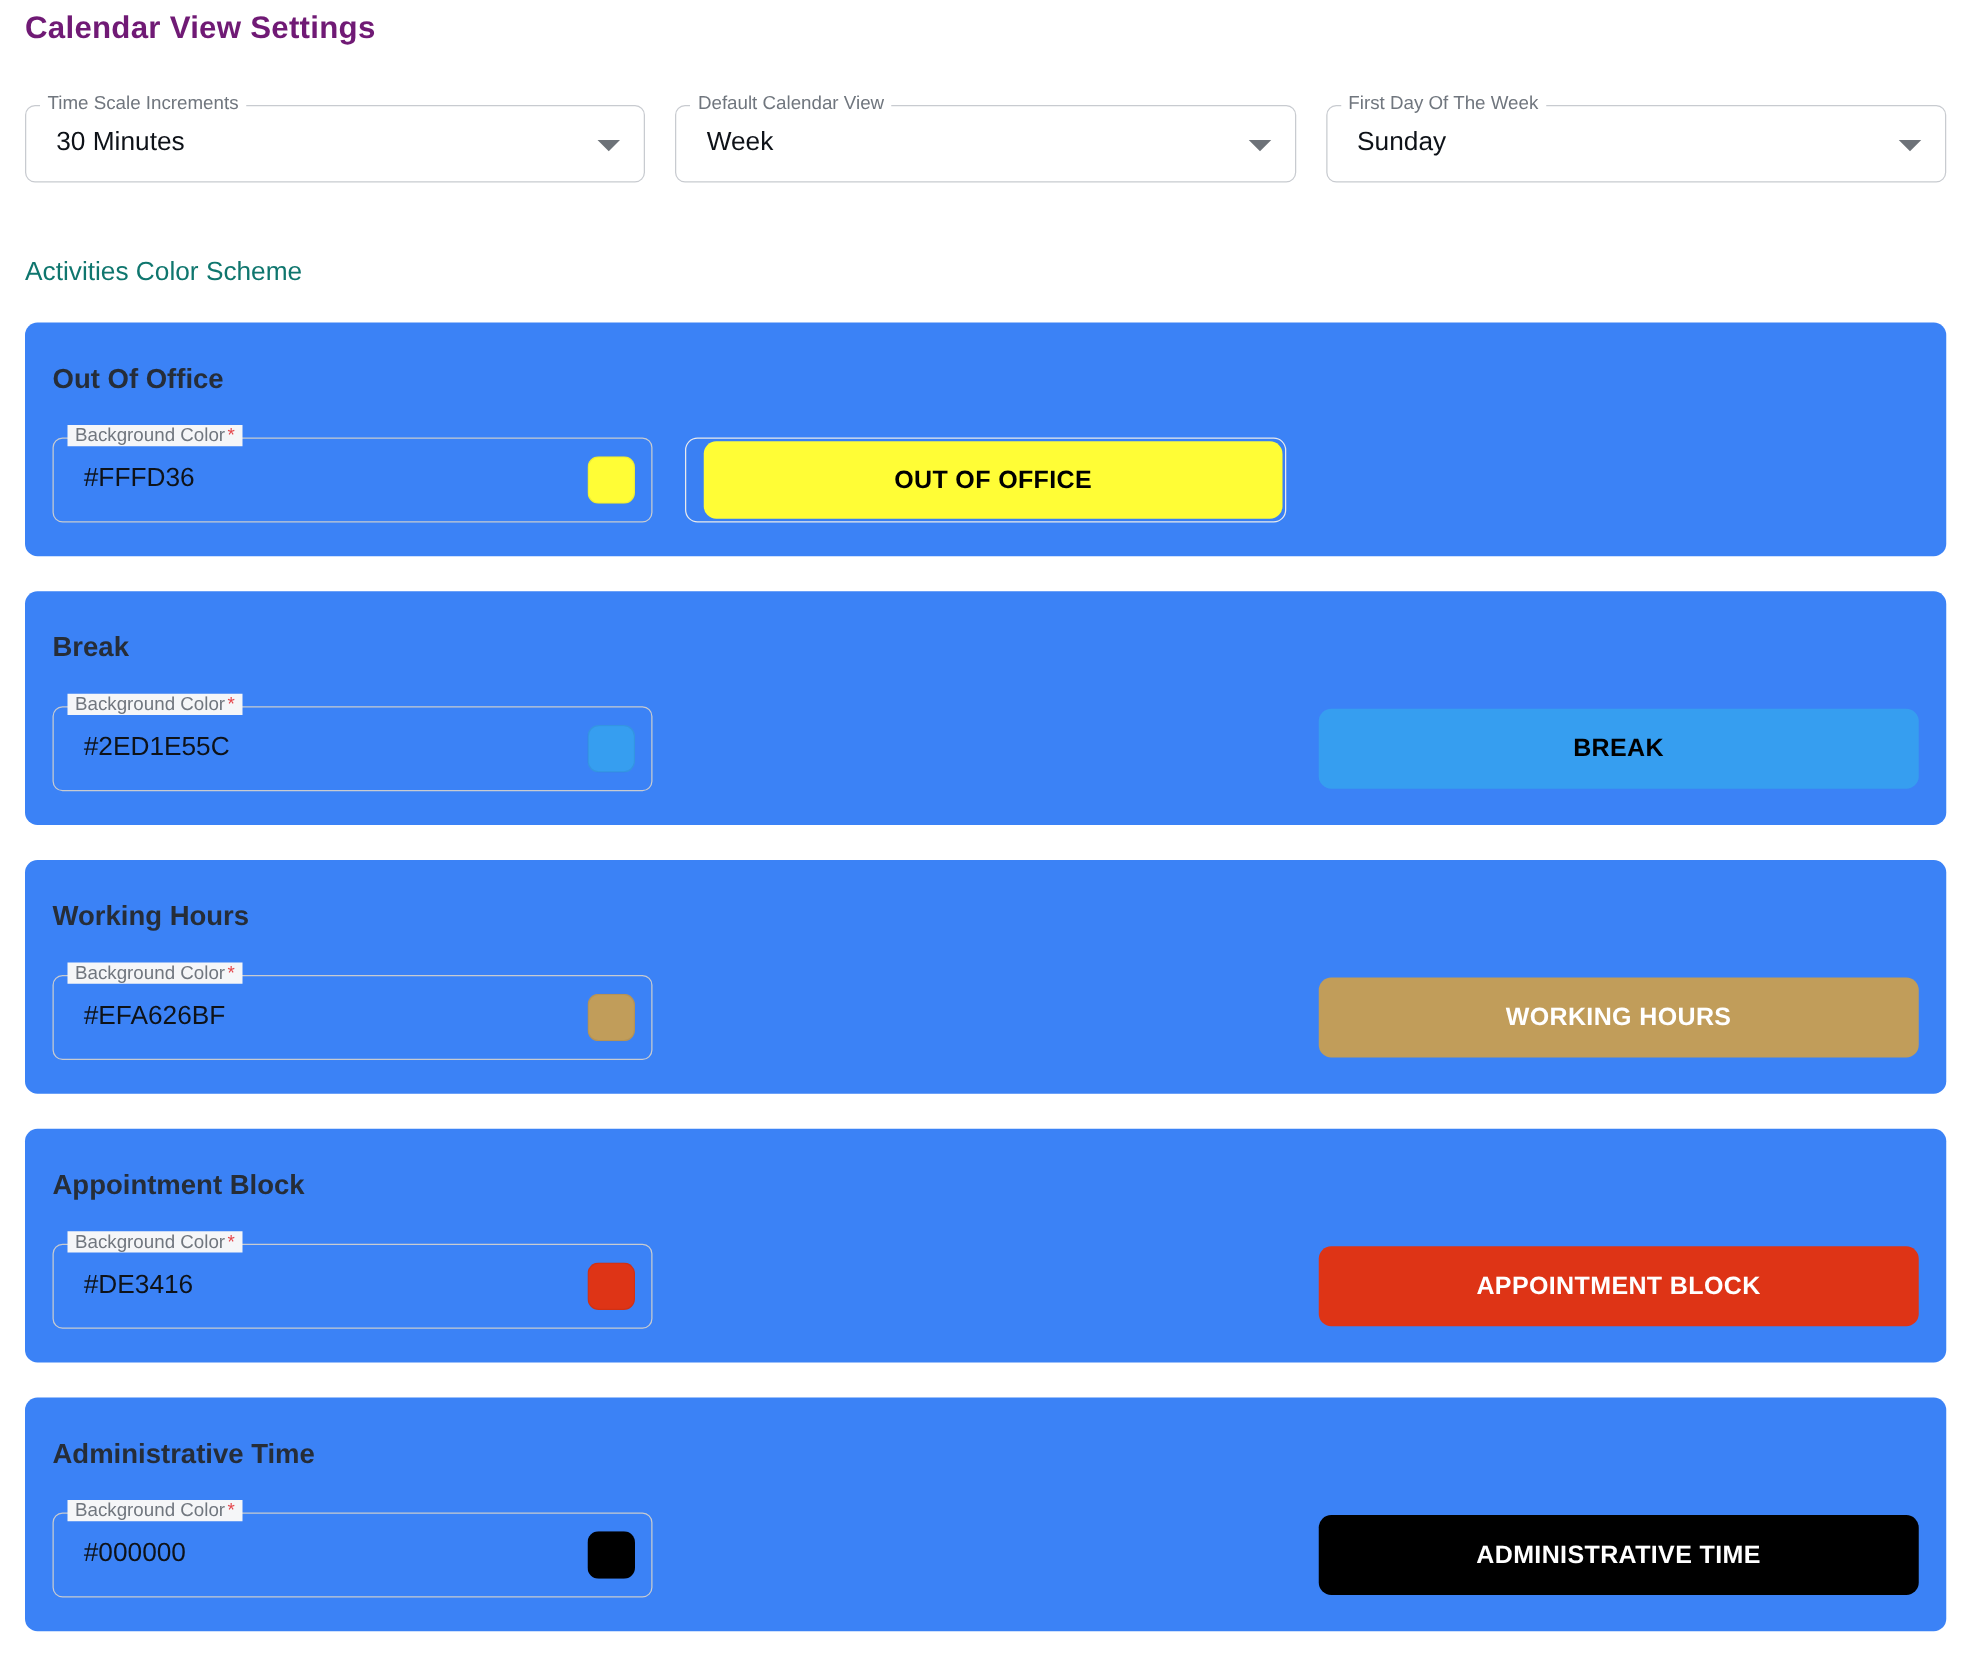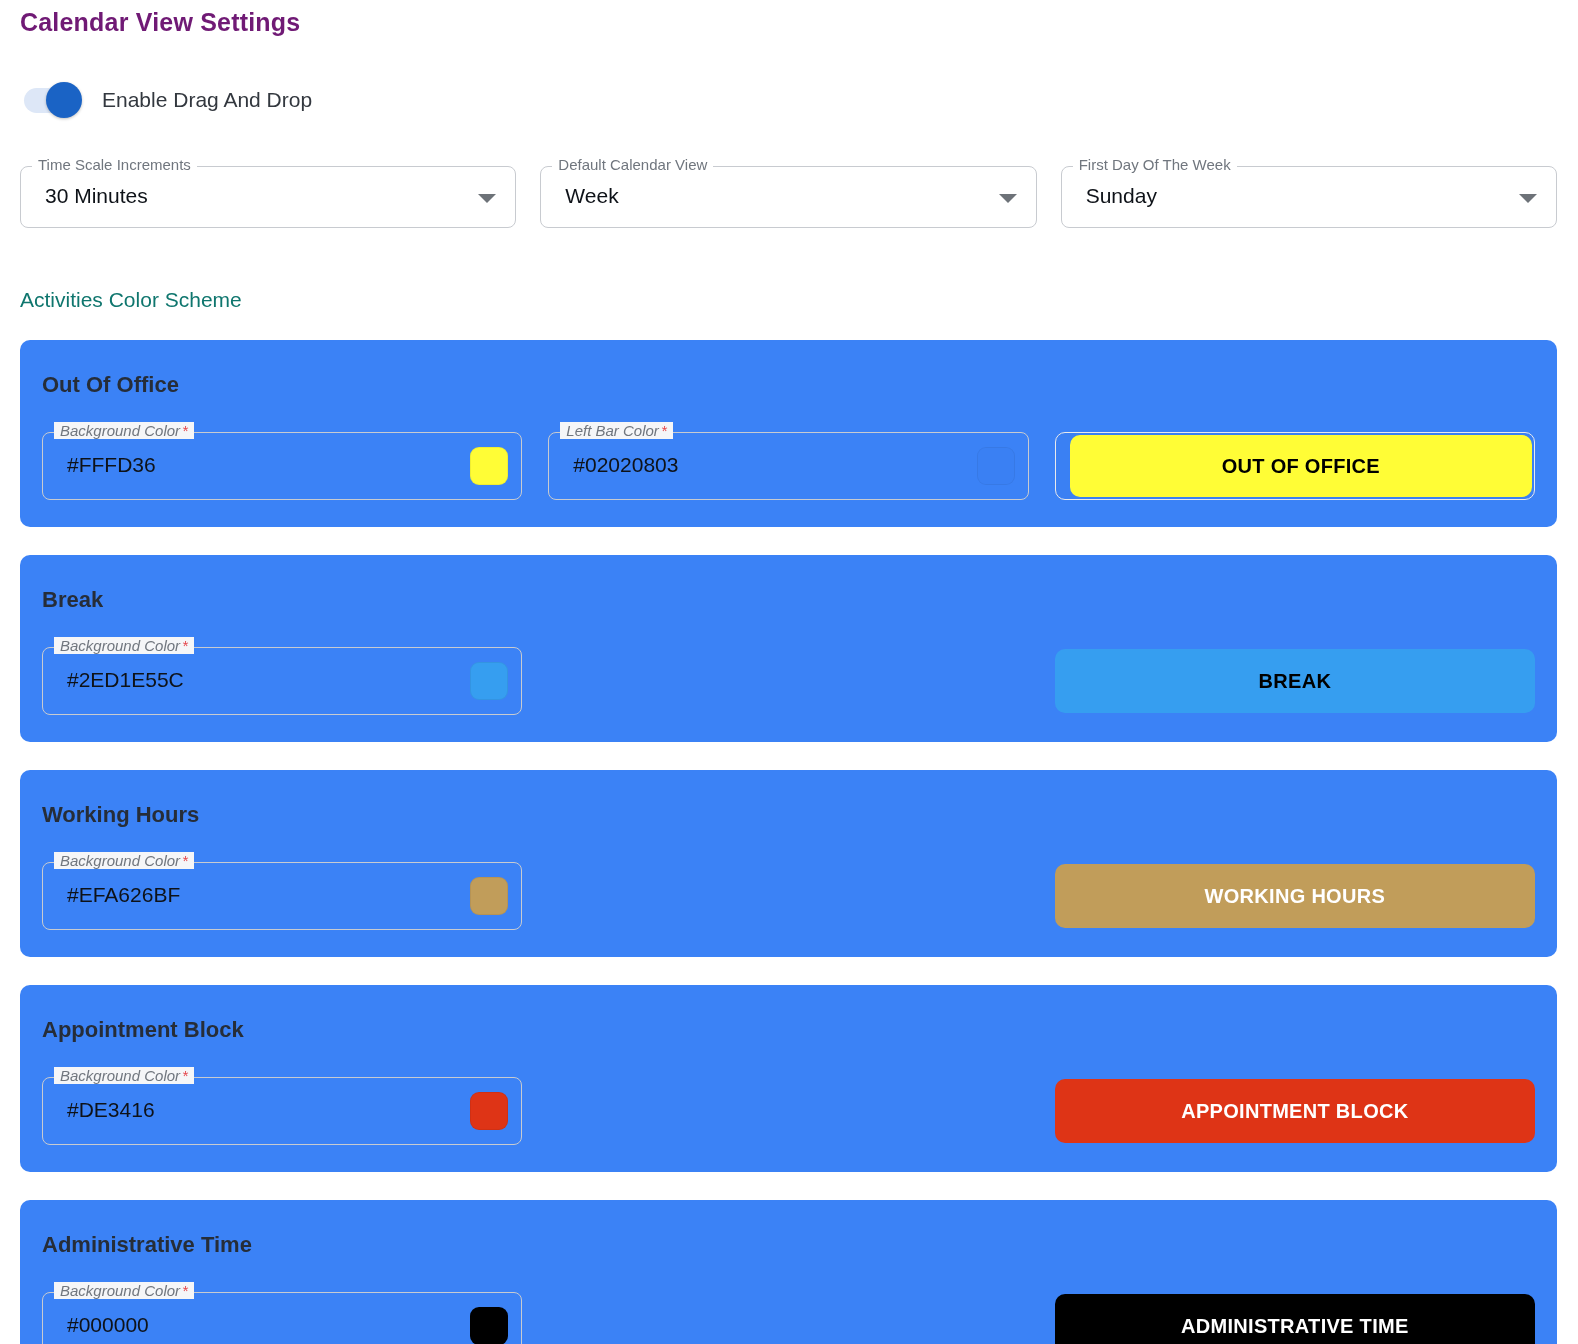--- a/index.html
+++ b/index.html
@@ -14,21 +14,21 @@
   .switch { position:relative; width:62px; height:38px; cursor:pointer; flex:0 0 auto; }
   .switch-track { position:absolute; left:4px; top:7px; width:50px; height:25px; border-radius:13px; }
   .switch-thumb { position:absolute; right:0; top:1px; width:36px; height:36px; border-radius:50%;
     box-shadow:0 1px 3px rgba(0,0,0,.25); }
   .toggle-label { margin-left:20px; font-size:21px; color:#33383f; }
 
   
   .nfield { position:relative; border:1px solid #c8cbd0; border-radius:8px; height:62px; background:transparent; }
   .nfield .nf-label { position:absolute; top:-11px; left:11px; padding:0 6px; font-size:15px;
     color:#70767e; background:#ffffff; white-space:nowrap; }
-  .on-card .nf-label { background:#f5f6f8;font-style:italic; }
+  .on-card .nf-label { background:#f5f6f8; }
   .nf-req { color:#e5484d; padding-left:2px; }
   .nf-value { position:absolute; left:24px; top:50%; transform:translateY(-54%); border:0; outline:0;
     background:transparent; font-family:"Liberation Sans", sans-serif; font-size:21px; color:#0e1218;
     width:70%; }
   .nf-arrow { position:absolute; right:19px; top:50%; margin-top:-3px; width:0; height:0;
     border-left:9px solid transparent; border-right:9px solid transparent; border-top:9px solid #6d7278; }
   .nf-swatch { position:absolute; right:13px; top:50%; transform:translateY(-50%); width:38px; height:38px;
     border-radius:9px; border:1px solid rgba(0,0,0,.06); cursor:pointer; }
 
   .dropdown-row { margin-top:47px; display:flex; gap:24px; }
@@ -48,27 +48,20 @@
   .preview-block { height:100%; border-radius:10px; display:flex; align-items:center; justify-content:center;
     font-size:20px; font-weight:600; letter-spacing:.3px; }
 </style>
 </head>
 <body>
 
 <div class="page">
 
   <div class="page-title">Calendar View Settings</div>
 
-  <div class="toggle-row">
-    <div class="switch">
-      <div class="switch-track" style="background-color: rgb(221, 231, 247);"></div>
-      <div class="switch-thumb" style="background-color: rgb(26, 99, 197);"></div>
-    </div>
-    <div class="toggle-label">Enable Drag And Drop</div>
-  </div>
 
   <div class="dropdown-row">
     <div class="nfield">
       <span class="nf-label">Time Scale Increments</span>
       <span class="nf-value">30 Minutes</span>
       <span class="nf-arrow"></span>
     </div>
     <div class="nfield">
       <span class="nf-label">Default Calendar View</span>
       <span class="nf-value">Week</span>
@@ -83,25 +76,20 @@
 
   <div class="scheme-heading">Activities Color Scheme</div>
 
   <div class="card">
     <div class="card-title">Out Of Office</div>
     <div class="card-row">
       <div class="nfield on-card">
         <span class="nf-label"><span>Background Color</span><span class="nf-req">*</span></span>
         <input class="nf-value" type="text" value="#FFFD36" style="">
         <span class="nf-swatch" style="background-color: rgb(255, 253, 54);"></span>
-      </div>
-      <div class="nfield on-card">
-        <span class="nf-label"><span>Left Bar Color</span><span class="nf-req">*</span></span>
-        <input class="nf-value" type="text" value="#02020803" style="">
-        <span class="nf-swatch" style="background-color: rgba(2, 2, 8, 0.01);"></span>
       </div>
       <div class="preview-wrap" style="background-color: rgba(2, 2, 8, 0.01);">
         <div class="preview-block" style="background-color: rgb(255, 253, 54); color: rgb(0, 0, 0);">OUT OF OFFICE</div>
       </div>
     </div>
   </div>
 
   <div class="card">
     <div class="card-title">Break</div>
     <div class="card-row">

